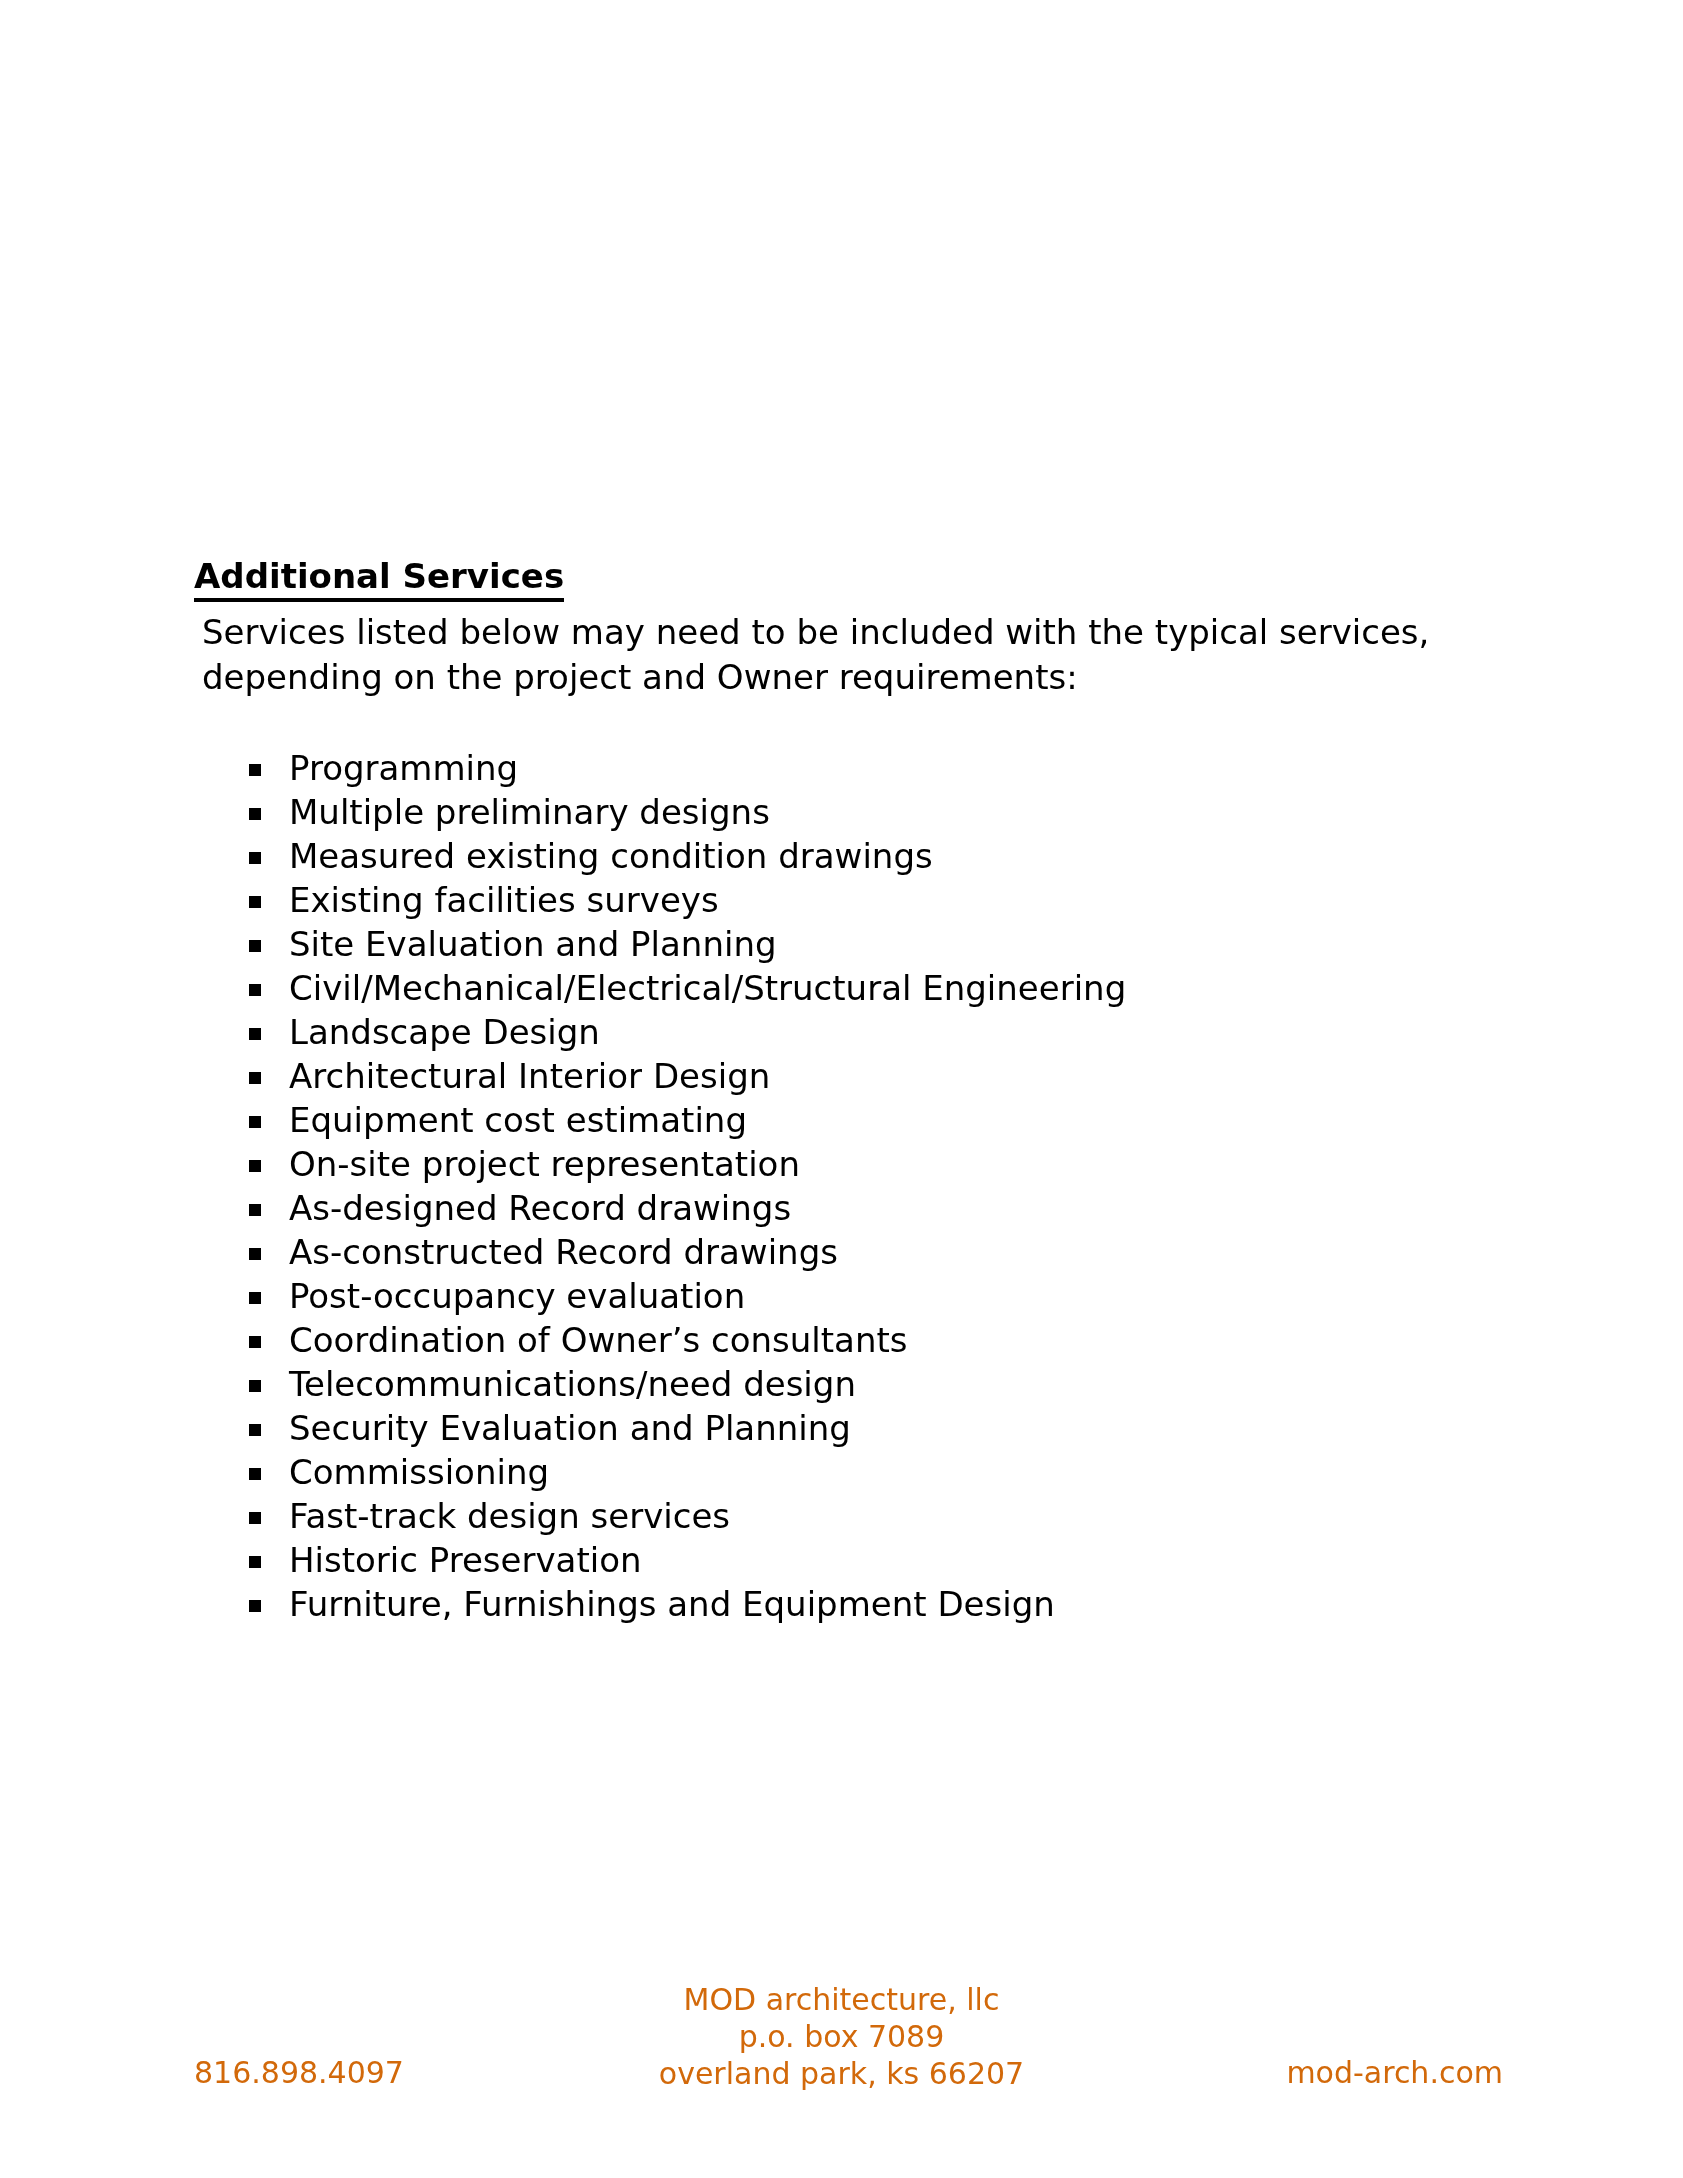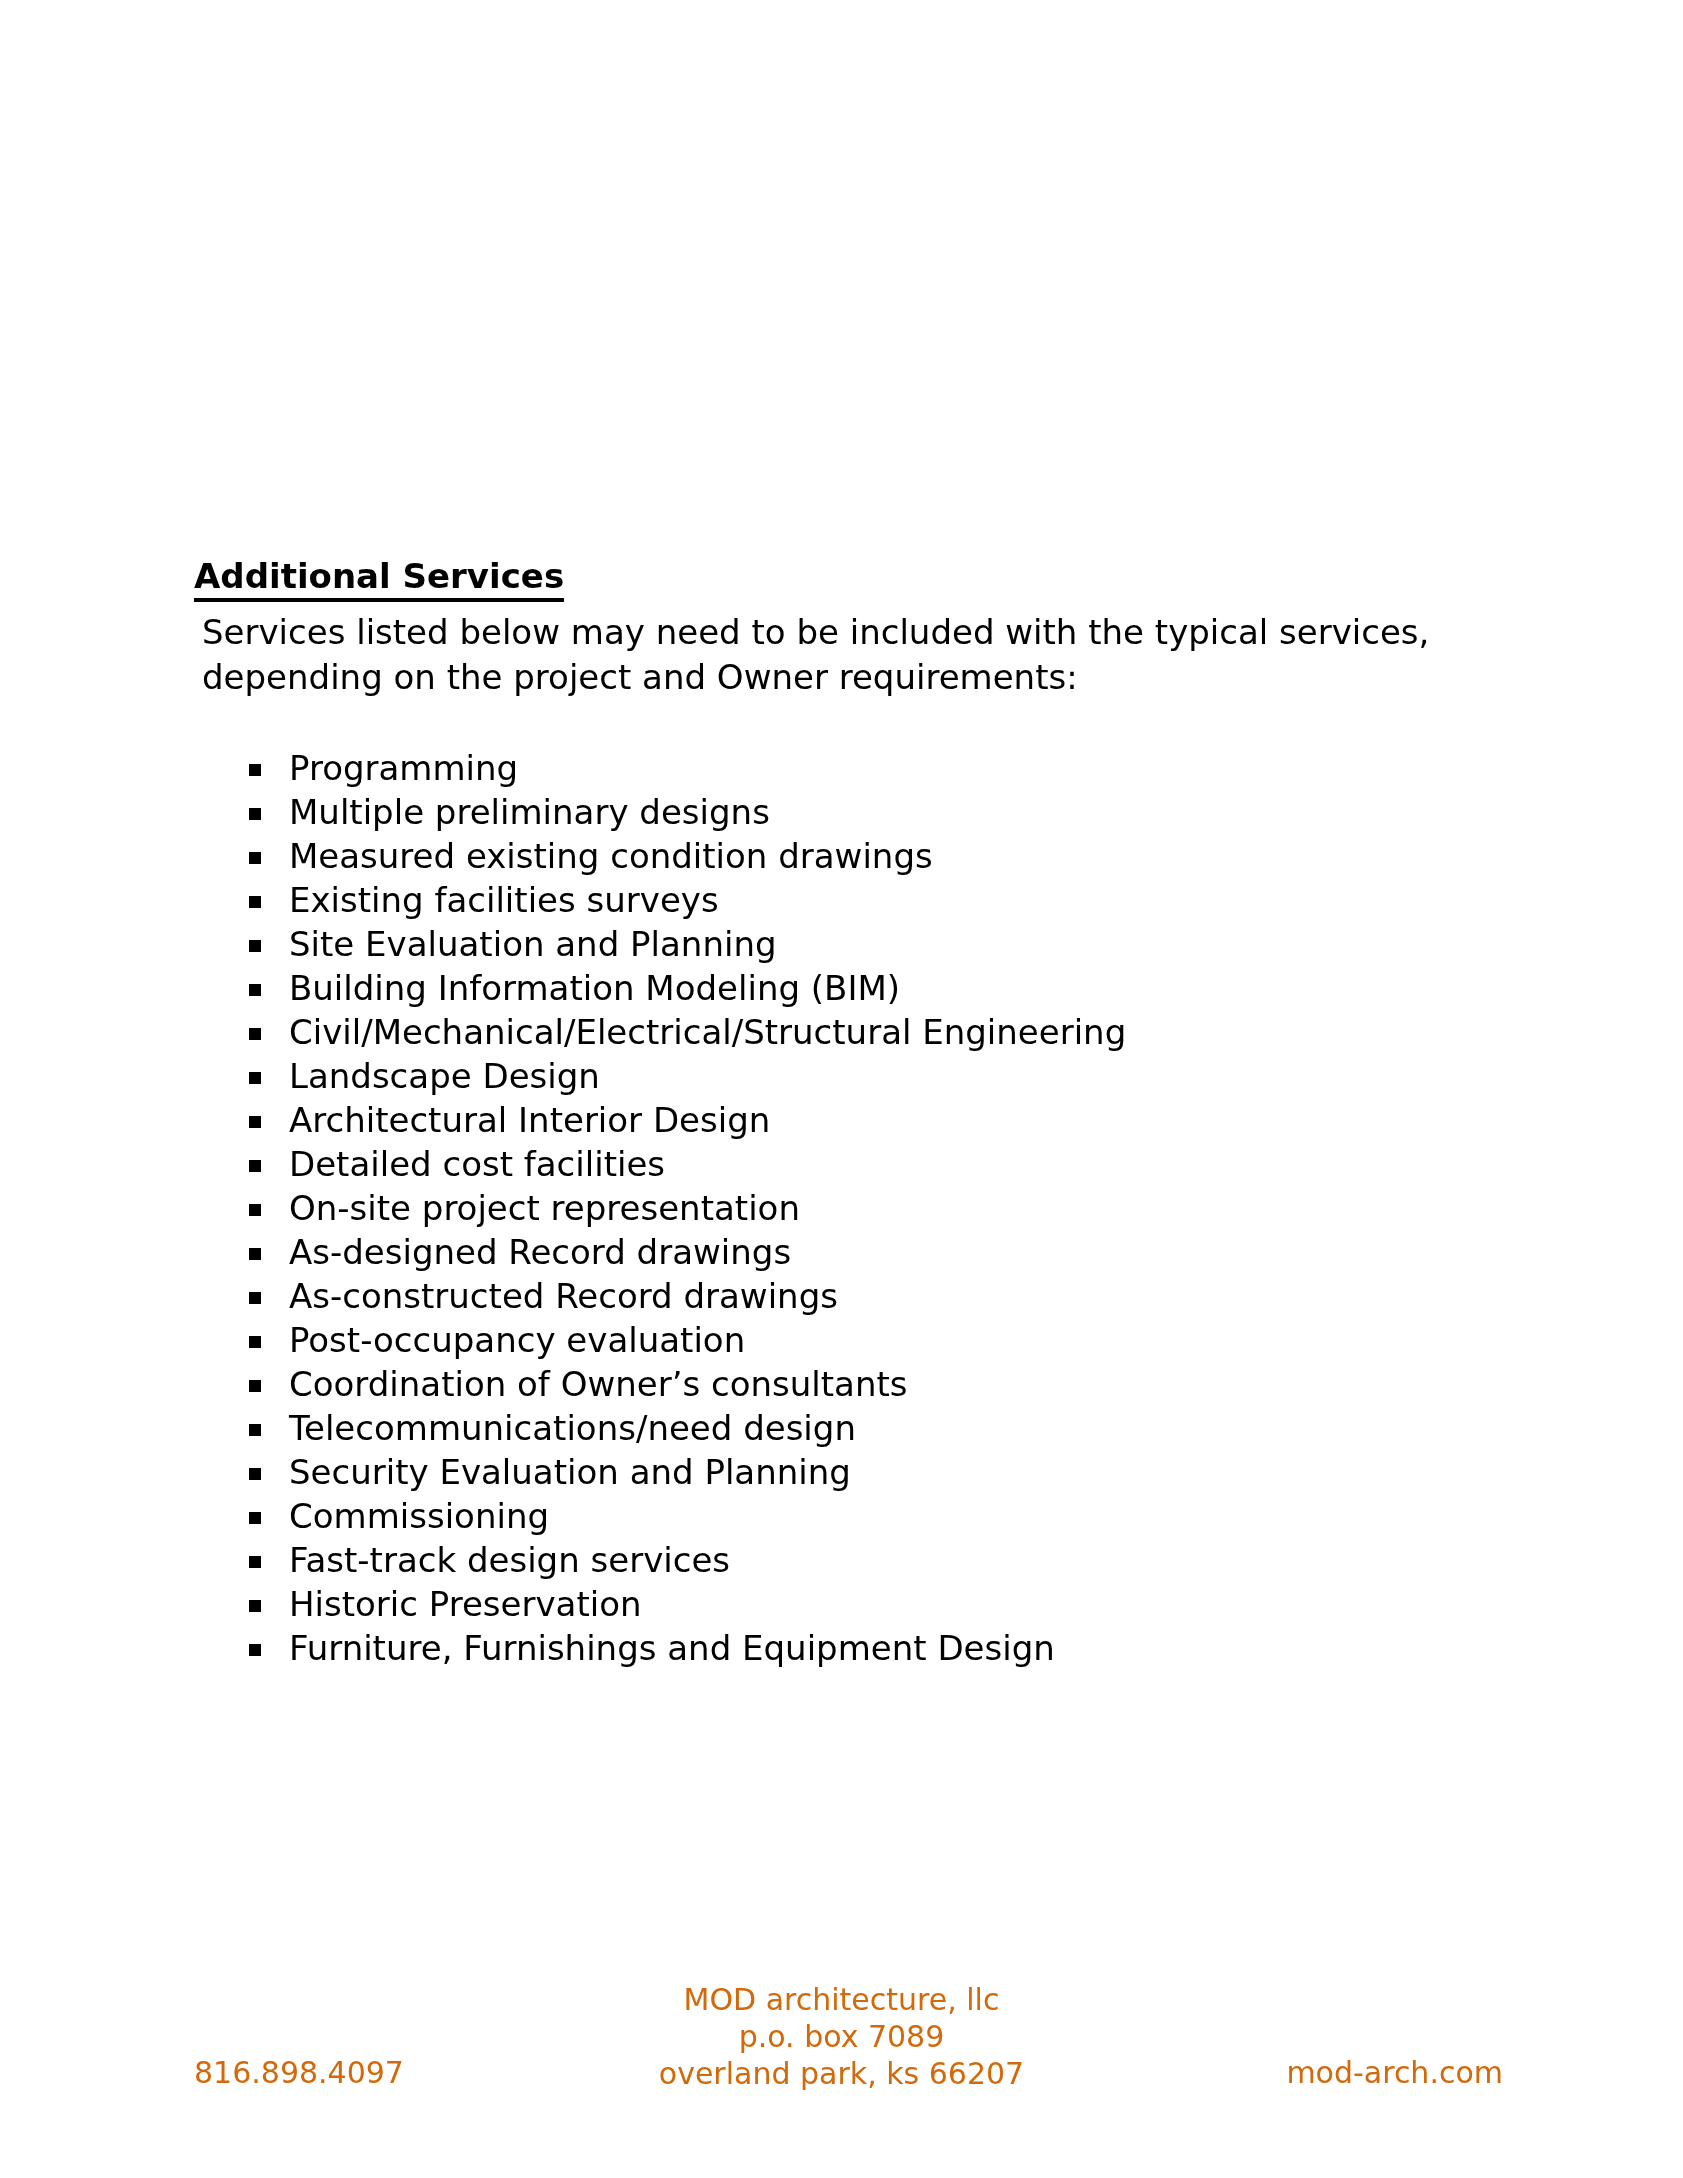--- a/index.html
+++ b/index.html
@@ -202,25 +202,24 @@
       <p>Services listed below may need to be included with the typical services, depending on the project and Owner requirements:</p>
     </div>
 
     <ul class="services-list">
 
     <li class="service-item"><span class="bullet"></span><span>Programming</span></li>
         <li class="service-item"><span class="bullet"></span><span>Multiple preliminary designs</span></li>
         <li class="service-item"><span class="bullet"></span><span>Measured existing condition drawings</span></li>
         <li class="service-item"><span class="bullet"></span><span>Existing facilities surveys</span></li>
         <li class="service-item"><span class="bullet"></span><span>Site Evaluation and Planning</span></li>
-        <li class="service-item"><span class="bullet"></span><span>Building Information Modeling (BIM)</span></li>
         <li class="service-item"><span class="bullet"></span><span>Civil/Mechanical/Electrical/Structural Engineering</span></li>
         <li class="service-item"><span class="bullet"></span><span>Landscape Design</span></li>
         <li class="service-item"><span class="bullet"></span><span>Architectural Interior Design</span></li>
-        <li class="service-item"><span class="bullet"></span><span>Detailed cost facilities</span></li>
+        <li class="service-item"><span class="bullet"></span><span>Equipment cost estimating</span></li>
         <li class="service-item"><span class="bullet"></span><span>On-site project representation</span></li>
         <li class="service-item"><span class="bullet"></span><span>As-designed Record drawings</span></li>
         <li class="service-item"><span class="bullet"></span><span>As-constructed Record drawings</span></li>
         <li class="service-item"><span class="bullet"></span><span>Post-occupancy evaluation</span></li>
         <li class="service-item"><span class="bullet"></span><span>Coordination of Owner’s consultants</span></li>
         <li class="service-item"><span class="bullet"></span><span>Telecommunications/need design</span></li>
         <li class="service-item"><span class="bullet"></span><span>Security Evaluation and Planning</span></li>
         <li class="service-item"><span class="bullet"></span><span>Commissioning</span></li>
         <li class="service-item"><span class="bullet"></span><span>Fast-track design services</span></li>
         <li class="service-item"><span class="bullet"></span><span>Historic Preservation</span></li>

